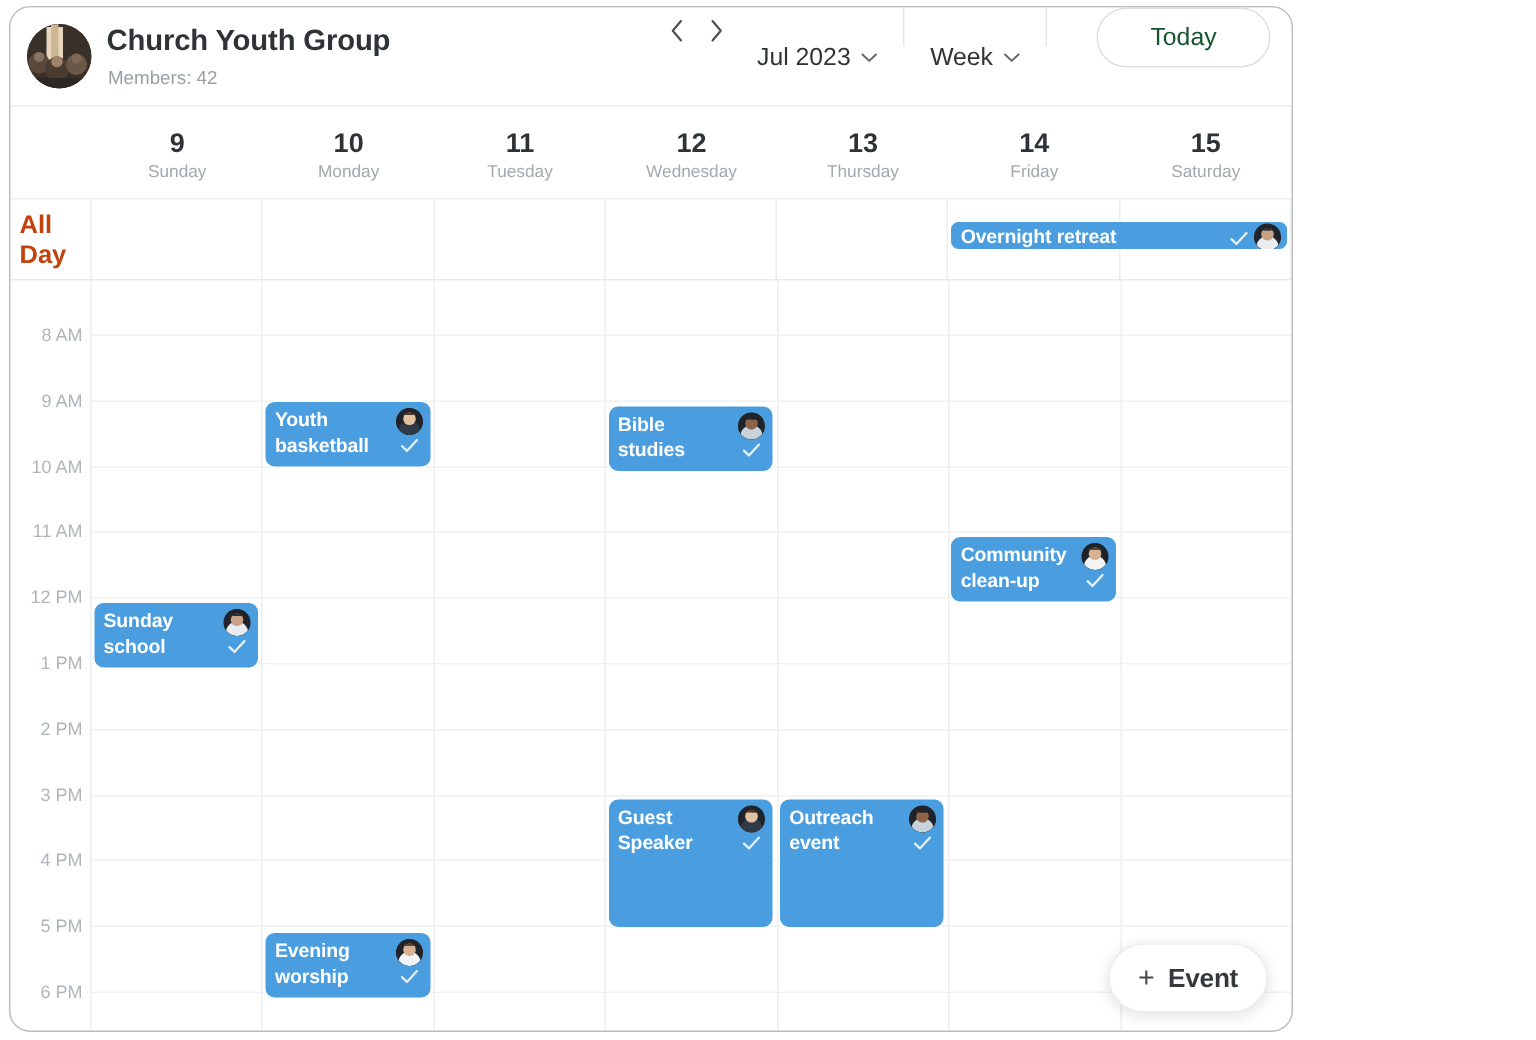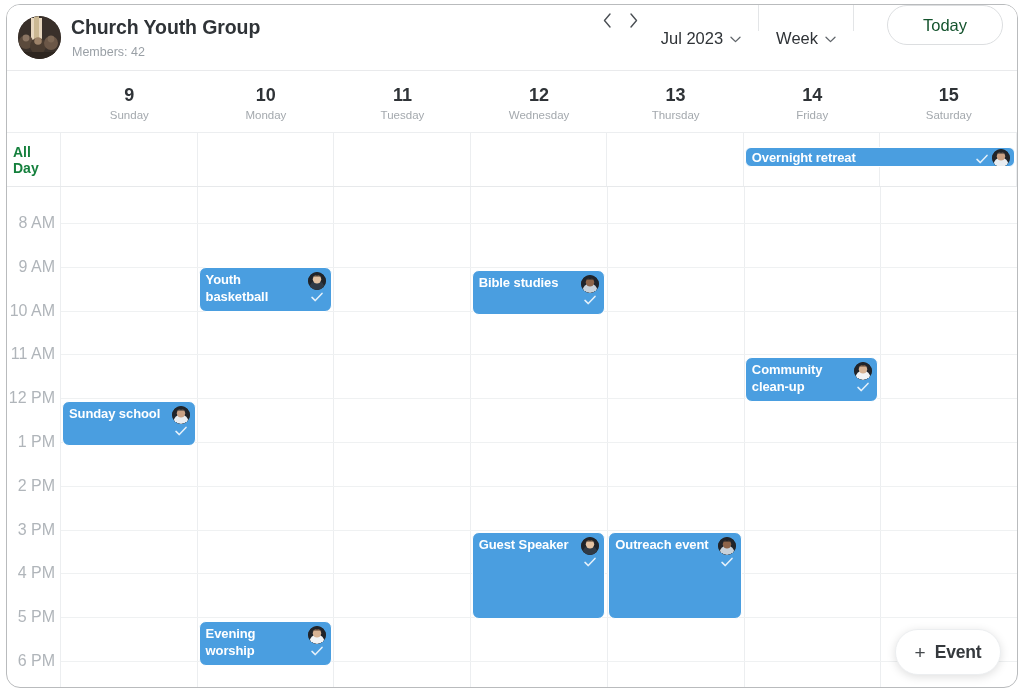--- a/index.html
+++ b/index.html
@@ -12,21 +12,21 @@
     height: 693px;
     font-family: "Liberation Sans", sans-serif;
     overflow: hidden;
   }
 
   
   .app-window {
     position: absolute;
     left: 6px;
     top: 4px;
-    width: 1012px;
+    width: 856px;
     height: 684px;
     background: #ffffff;
     border: 1.5px solid #b9bbbd;
     border-radius: 14px;
     box-sizing: border-box;
     overflow: hidden;
   }
 
   
   .top-header {
@@ -174,23 +174,23 @@
     border-bottom: 1px solid #e7e9eb;
   }
   .allday-label {
     width: 54px;
     flex: 0 0 54px;
     display: flex;
     align-items: center;
     justify-content: flex-start;
     padding-left: 6px;
     box-sizing: border-box;
-    font-size: 14px;
+    font-size: 17px;
     font-weight: bold;
-    color: #15803d;
+    color: #c2410c;
     border-right: 1px solid #eceef0;
   }
   .allday-grid {
     position: relative;
     flex: 1 1 0;
     display: flex;
   }
   .allday-cell {
     flex: 1 1 0;
     border-right: 1px solid #eceef0;
@@ -209,21 +209,21 @@
   .time-gutter {
     width: 54px;
     flex: 0 0 54px;
     position: relative;
     border-right: 1px solid #eceef0;
     box-sizing: border-box;
   }
   .time-label {
     position: absolute;
     right: 5px;
-    font-size: 16px;
+    font-size: 12px;
     color: #b0b5ba;
     transform: translateY(-50%);
     white-space: nowrap;
   }
   .grid-area {
     position: relative;
     flex: 1 1 0;
     overflow: hidden;
   }
   .col-lines {

